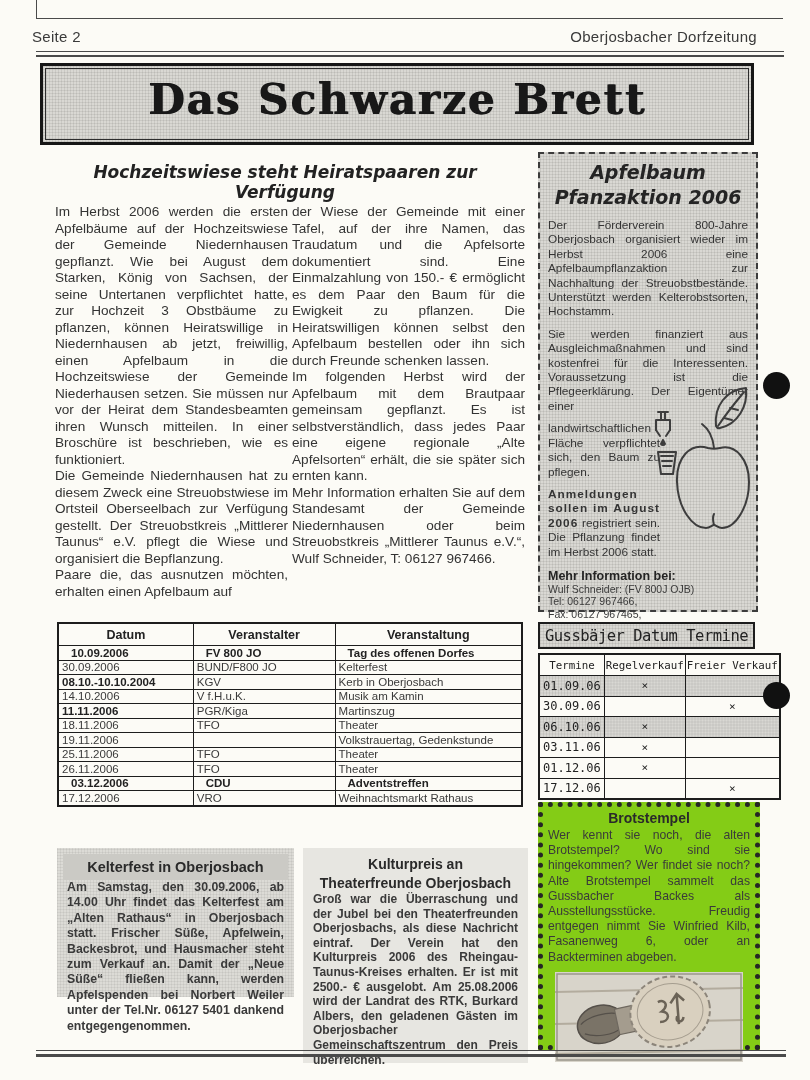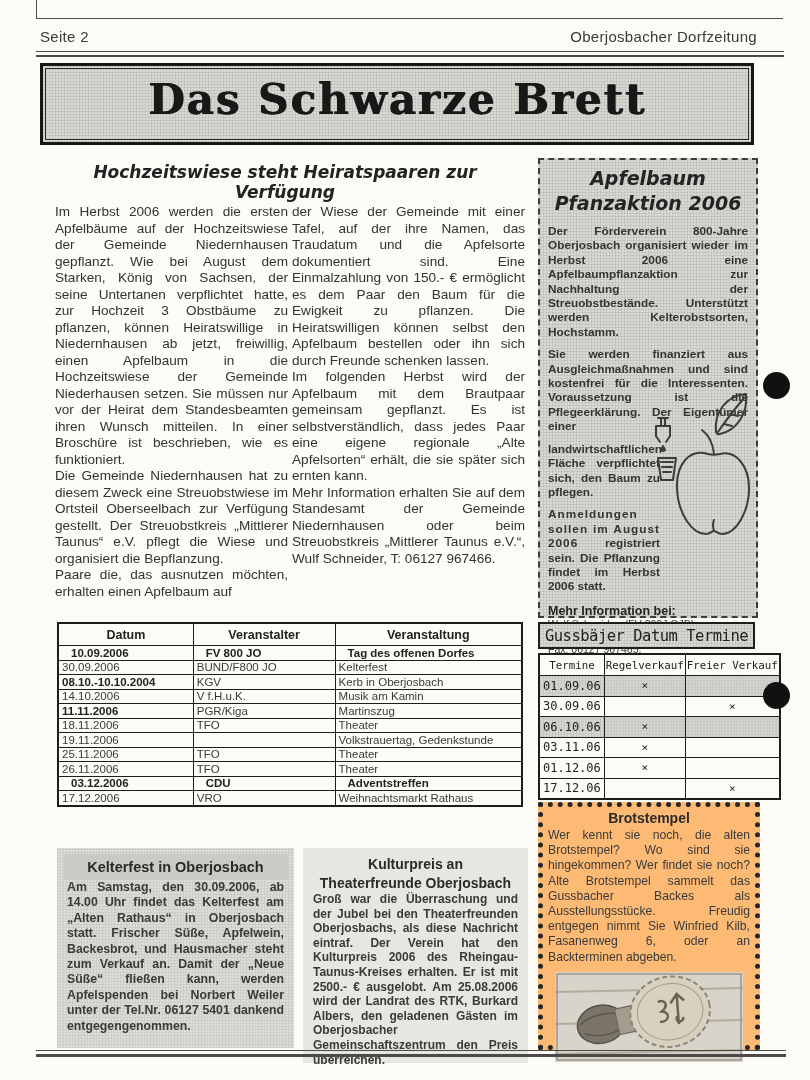--- a/index.html
+++ b/index.html
@@ -56,27 +56,26 @@
     padding:0 3px;color:#3a3a3a;white-space:nowrap;overflow:hidden;
   }
   .events tr.bold td{font-weight:700;color:#222;padding-left:12px;}
   .events tr.date-bold td:first-child{font-weight:700;color:#222;}
   .c-datum{width:130px;} .c-ver{width:137px;} .c-event{width:181px;}
   
   .apfelbox{
     left:538px;top:152px;width:220px;height:460px;
     border:2px dashed #3c3c3c;box-sizing:border-box;
     padding:6px 8px;
-    margin-top:6px;
   }
   .apfel-title{
     text-align:center;font-family:"DejaVu Sans",sans-serif;
     font-style:italic;font-weight:700;font-size:19px;line-height:25px;color:#242424;
   }
-  .apfelbox p{margin:8px 0 0;font-size:11.8px;line-height:14.4px;text-align:justify;color:#343434;font-weight:bold;}
+  .apfelbox p{margin:8px 0 0;font-size:11.8px;line-height:14.4px;text-align:justify;color:#343434;}
   .narrow{width:112px;}
   .apfel-info-label{margin-top:10px;font-size:12.5px;font-weight:700;color:#242424;}
   .apfel-info-line{font-size:10.5px;line-height:12.5px;color:#3a3a3a;}
   .apple-art{position:absolute;right:4px;top:228px;width:102px;height:168px;}
   
   .backes-title{
     left:538px;top:622px;width:217px;height:27px;
     border:2px solid #1d1d1d;box-sizing:border-box;
     display:flex;align-items:center;justify-content:center;
     font-family:"DejaVu Sans Mono",monospace;font-size:15.5px;color:#222;
@@ -89,57 +88,57 @@
   .backes td.mark{text-align:center;font-size:11px;}
   .backes tr.shaded td{
     background-color:#d9d8d3;
     background-image:
       repeating-linear-gradient(0deg, rgba(0,0,0,0.07) 0 1px, transparent 1px 3px),
       repeating-linear-gradient(90deg, rgba(0,0,0,0.07) 0 1px, transparent 1px 3px);
   }
   .bt-termine{width:66px;} .bt-regel{width:74px;} .bt-frei{width:74px;}
   
   .kelterbox{
-    left:57px;top:848px;width:237px;height:200px;
+    left:57px;top:848px;width:237px;height:149px;
     background-color:#dcdbd6;
     background-image:
       repeating-linear-gradient(0deg, rgba(0,0,0,0.05) 0 1px, transparent 1px 3px),
       repeating-linear-gradient(90deg, rgba(0,0,0,0.05) 0 1px, transparent 1px 3px);
     box-sizing:border-box;padding:4px 10px;
   }
   .kelter-title{
     margin:2px -4px 0;height:26px;background:#cbcac5;
     display:flex;align-items:center;justify-content:center;
     font-weight:700;font-size:14.5px;color:#2a2a2a;
   }
   .box-body{font-size:12.3px;line-height:15.4px;text-align:justify;color:#3a3a3a;font-weight:bold;}
   .kulturbox{
     left:303px;top:848px;width:225px;height:215px;
     background:#e7e6e1;box-sizing:border-box;padding:6px 10px;
   }
   .kultur-title{text-align:center;font-weight:700;font-size:14px;line-height:17px;color:#2a2a2a;margin-top:2px;}
   .brotbox{
     left:538px;top:802px;width:222px;height:248px;
     border:5px dotted #262626;box-sizing:border-box;
-    padding:2px 5px;background:#fdba74;
+    padding:2px 5px;background:#84cc16;
   }
   .brot-title{text-align:center;font-weight:700;font-size:14px;color:#2a2a2a;margin-top:1px;}
   .brot-body{margin-top:2px;font-size:12.2px;line-height:15.2px;text-align:justify;color:#3a3a3a;}
   .brot-photo{display:block;margin:7px auto 0;}
   
   .hole{width:27px;height:27px;border-radius:50%;background:#111;}
   .line-art{stroke:#3d3d3d;fill:none;stroke-width:2;stroke-linecap:round;stroke-linejoin:round;}
 </style>
 </head>
 <body>
 
 <div class="abs rule" style="left:36px;top:0;width:1px;height:18px;"></div>
 <div class="abs rule" style="left:36px;top:18px;width:747px;height:1px;"></div>
 
-<div class="abs hdr-text" style="left:40px;top:28px;">Seite 2</div>
+<div class="abs hdr-text" style="left:32px;top:28px;">Seite 2</div>
 <div class="abs hdr-text" style="left:450px;top:28px;width:307px;text-align:right;">Oberjosbacher Dorfzeitung</div>
 <div class="abs rule" style="left:36px;top:51px;width:748px;height:1px;"></div>
 <div class="abs rule" style="left:36px;top:55px;width:748px;height:2px;"></div>
 
 <div class="abs banner hatch">
   <div class="banner-inner hatch">
     <div class="banner-title">Das Schwarze Brett</div>
   </div>
 </div>
 

